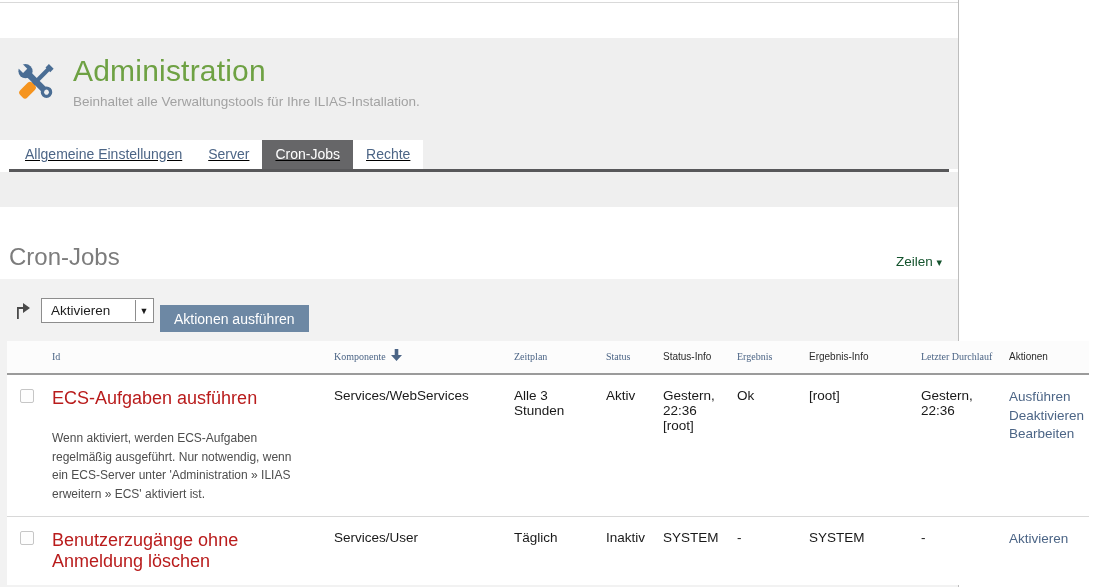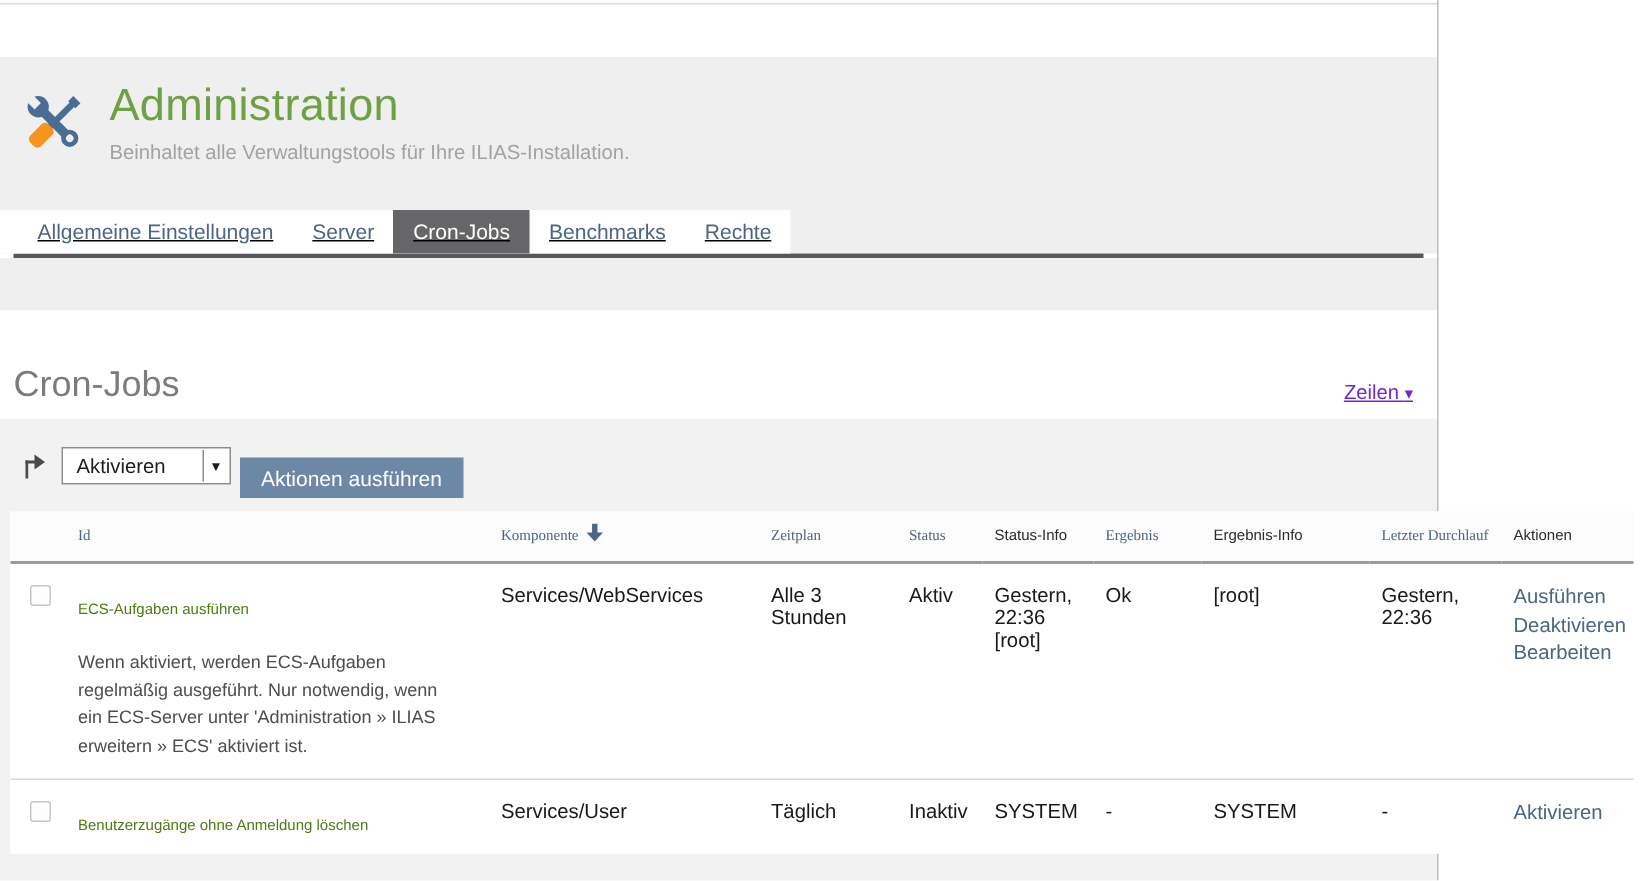--- a/index.html
+++ b/index.html
@@ -26,21 +26,21 @@
   .undertab-gap { height:35px; background:#efefef; }
 
   
   .infobox { margin:0 9px; background:#d5ecf6; color:#38698b; font-size:14.5px;
              padding:14px 14px 15px; }
 
   
   .sectionhead { position:relative; padding:36px 9px 8px; background:#fff; }
   .section-title { font-size:24px; color:#7c7c7c; font-weight:400; }
   .section-range { font-size:11px; color:#8f8f8f; margin-top:5px; }
-  .rows-toggle { position:absolute; right:16px; bottom:10px; color:#6d28d9; font-size:13.5px; cursor:pointer;text-decoration:underline; }
+  .rows-toggle { position:absolute; right:16px; bottom:10px; color:#14532d; font-size:13.5px; cursor:pointer; }
   .rows-toggle .caret { font-size:11px; }
 
   
   .tablewrap { background:#f2f2f2; padding:0 7px 20px; min-height:260px; }
   .toolbar { display:flex; align-items:center; padding:10px 0 9px 7px; }
   .apply-arrow-icon { width:17px; height:19px; margin-right:10px; }
   .fake-select { width:113px; height:25px; background:#fff; border:1px solid #8d8d8d;
      display:flex; align-items:center; font-size:13.5px; color:#1d1d1d; cursor:pointer; }
   .fake-select .val { flex:1; padding-left:9px; }
   .fake-select .dd { width:17px; height:21px; margin-right:1px; border-left:1px solid #8d8d8d;
@@ -49,21 +49,21 @@
      font-size:14px; padding:0 14px; font-family:"Liberation Sans",sans-serif; cursor:pointer;margin-top:16px; }
 
   table { width:100%; border-collapse:collapse; background:#fff; table-layout:fixed; }
   thead th { vertical-align:bottom; text-align:left; font-weight:400; font-size:10px;
      padding:8px 8px 11px 8px; background:#fcfcfc; border-bottom:2px solid #9b9b9b; color:#2b2b2b; }
   thead th.link, a.collink { color:#4c6586; cursor:pointer; text-decoration:none;font-family:Liberation Serif, serif; }
   .sorticon { width:11px; height:12px; vertical-align:-1px; margin-left:5px; }
   tbody td { vertical-align:top; font-size:13.5px; color:#191919; padding:13px 8px; background:#fff; }
   tbody tr + tr td { border-top:1px solid #d8d8d8; }
   td.chk, th.chk { padding-left:13px; padding-right:0; }
-  .rowtitle { font-size:10px; color:#4d7c0f;margin-top:12px; }
+  .rowtitle { font-size:18px; color:#b91c1c; }
   .rowdesc { font-size:12px; color:#4d4d4d; margin-top:20px; line-height:1.55;
      padding-right:26px; }
   .actlink { display:block; color:#4c6586; font-size:13.5px; line-height:18.5px; cursor:pointer; text-decoration:none; }
   input[type=checkbox] { appearance:none; -webkit-appearance:none; width:14px; height:14px;
      border:1px solid #c6c6c6; border-radius:2px; background:#fdfdfd; cursor:pointer; margin-top:1px; }
 
   .col-chk{width:37px}.col-id{width:282px}.col-komp{width:180px}.col-zeit{width:92px}
   .col-status{width:57px}.col-sinfo{width:74px}.col-erg{width:72px}.col-einfo{width:112px}
   .col-letz{width:88px}.col-akt{width:88px}
 </style>
@@ -95,21 +95,20 @@
       <div class="page-title">Administration</div>
       <div class="page-subtitle">Beinhaltet alle Verwaltungstools für Ihre ILIAS-Installation.</div>
     </div>
   </div>
 
   <div class="tabrow">
     <div class="tabs">
       <span class="tab">Allgemeine Einstellungen</span>
       <span class="tab">Server</span>
       <span class="tab active">Cron-Jobs</span>
-      <span class="tab">Benchmarks</span>
       <span class="tab">Rechte</span>
     </div>
   </div>
   <div class="tab-underline"></div>
   <div class="undertab-gap"></div>
 
 
   <div class="sectionhead">
     <div class="section-title">Cron-Jobs</div>
     <span class="rows-toggle"><span>Zeilen</span> <span class="caret">▾</span></span>

